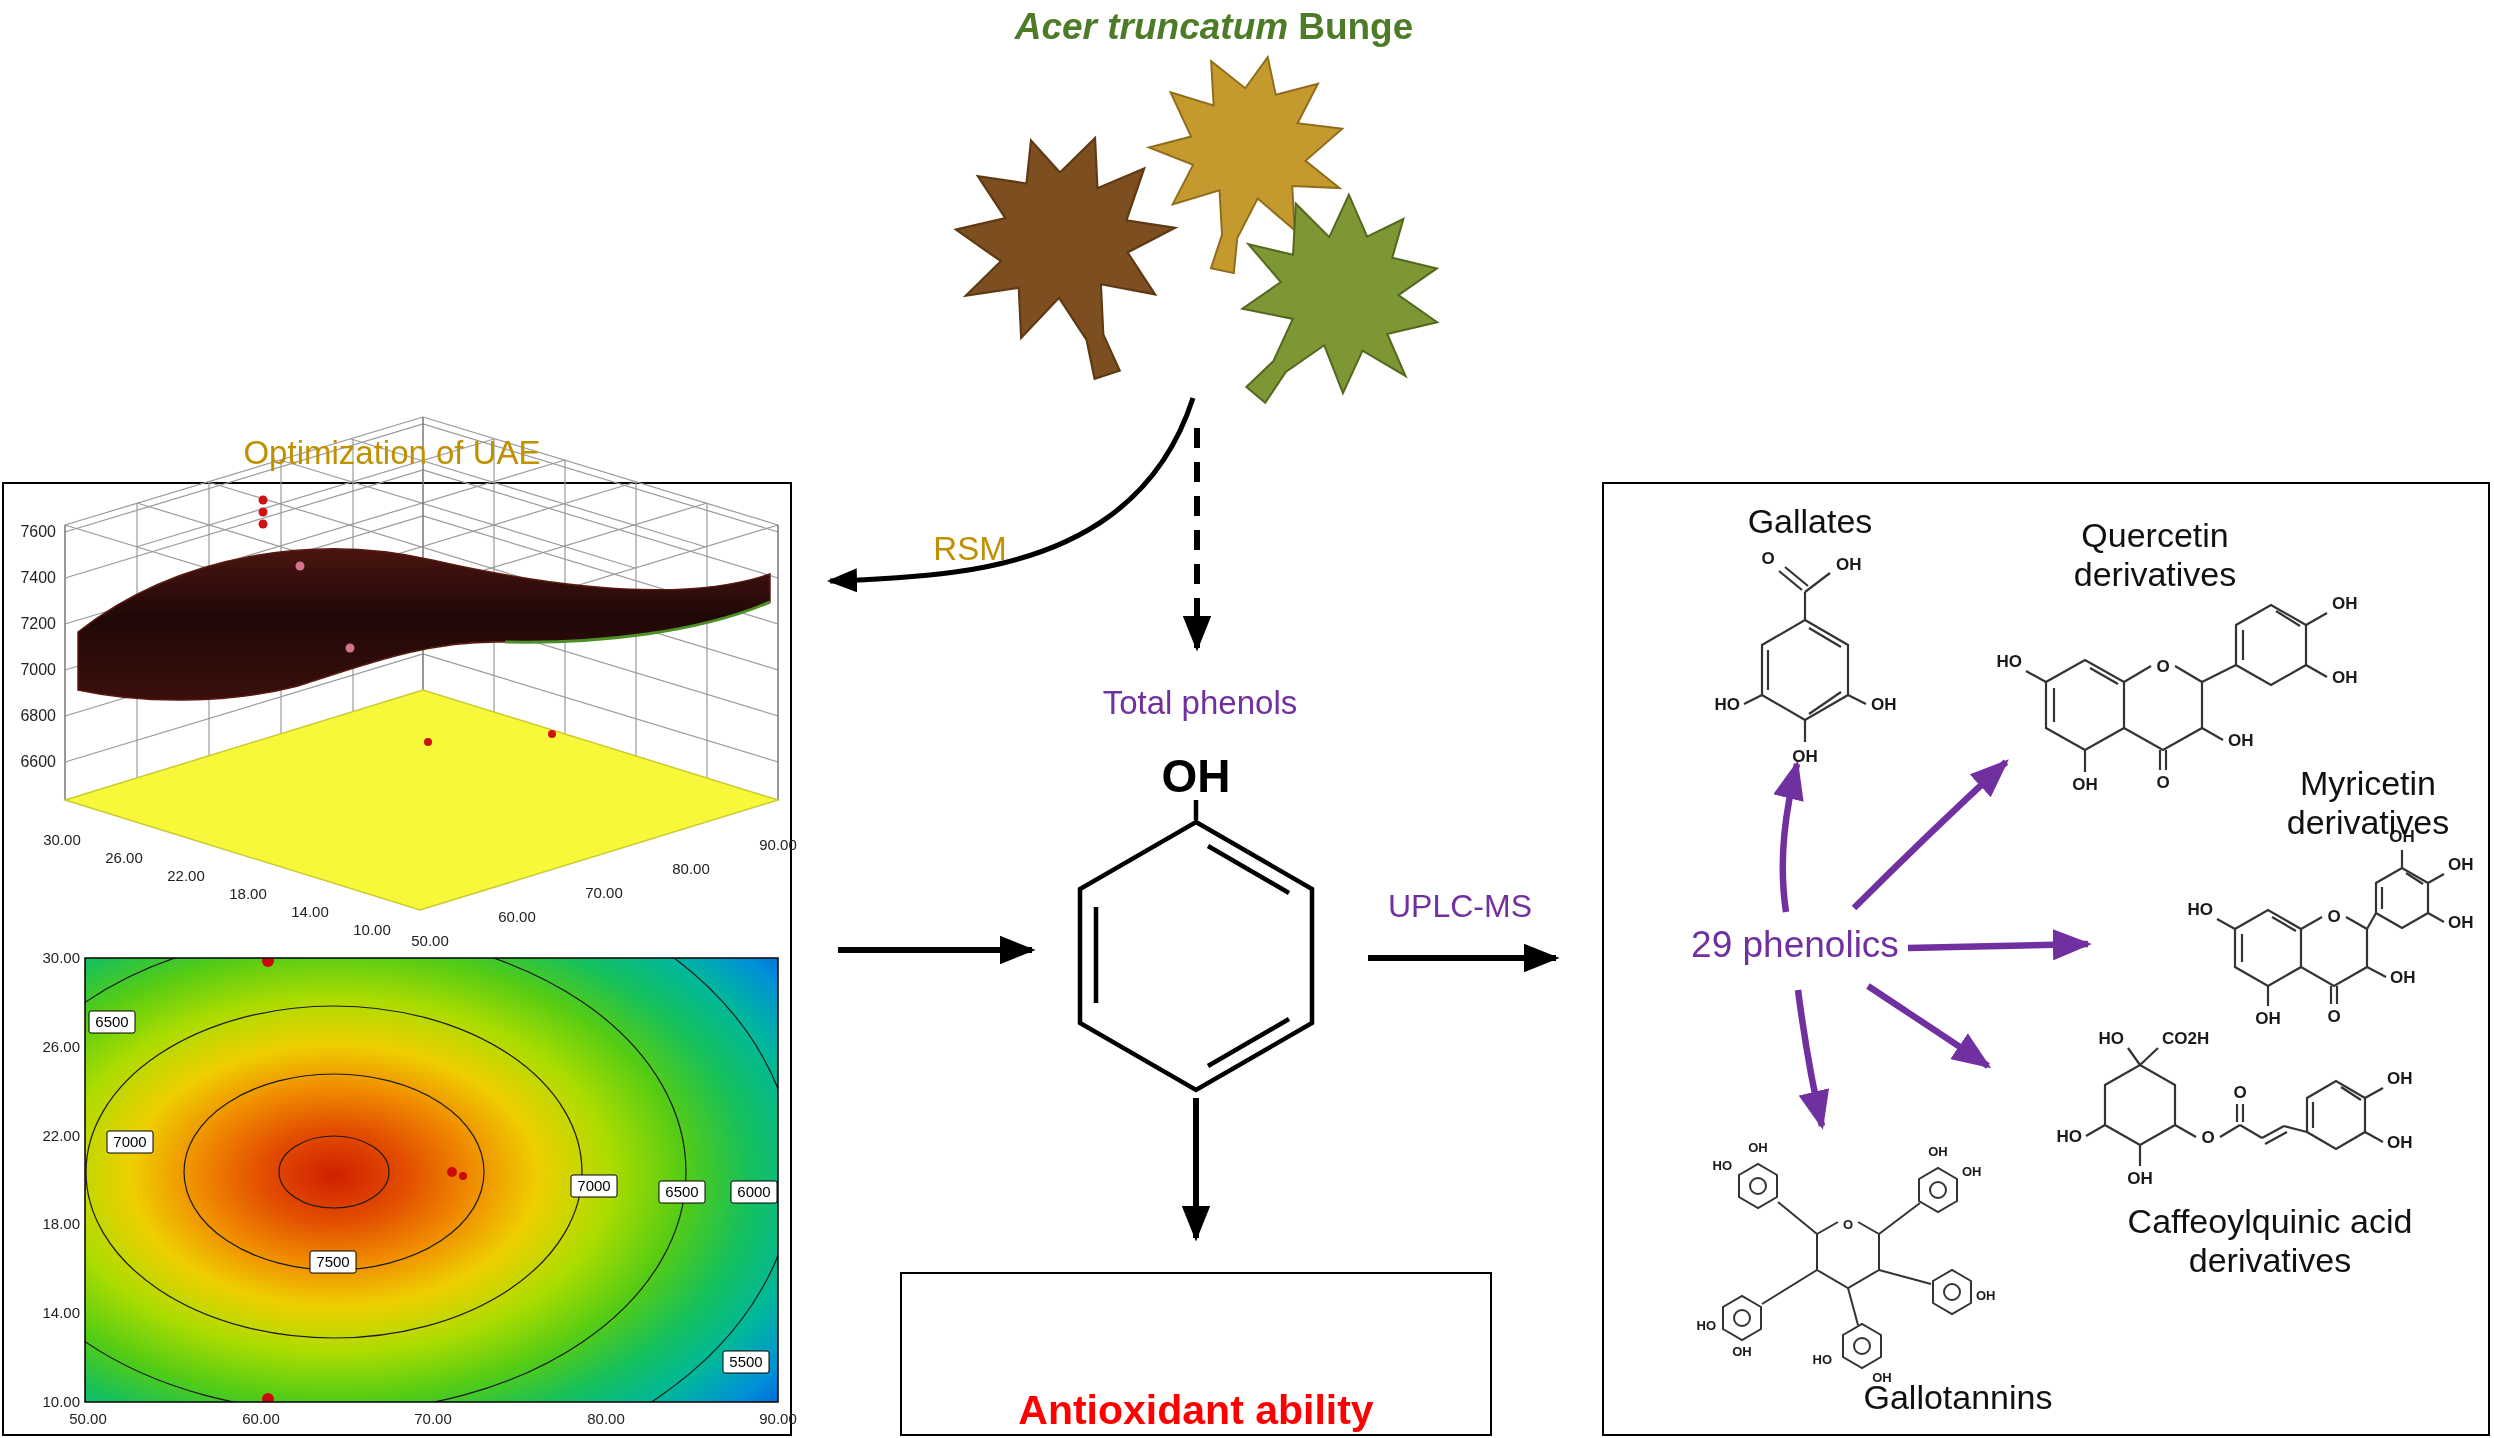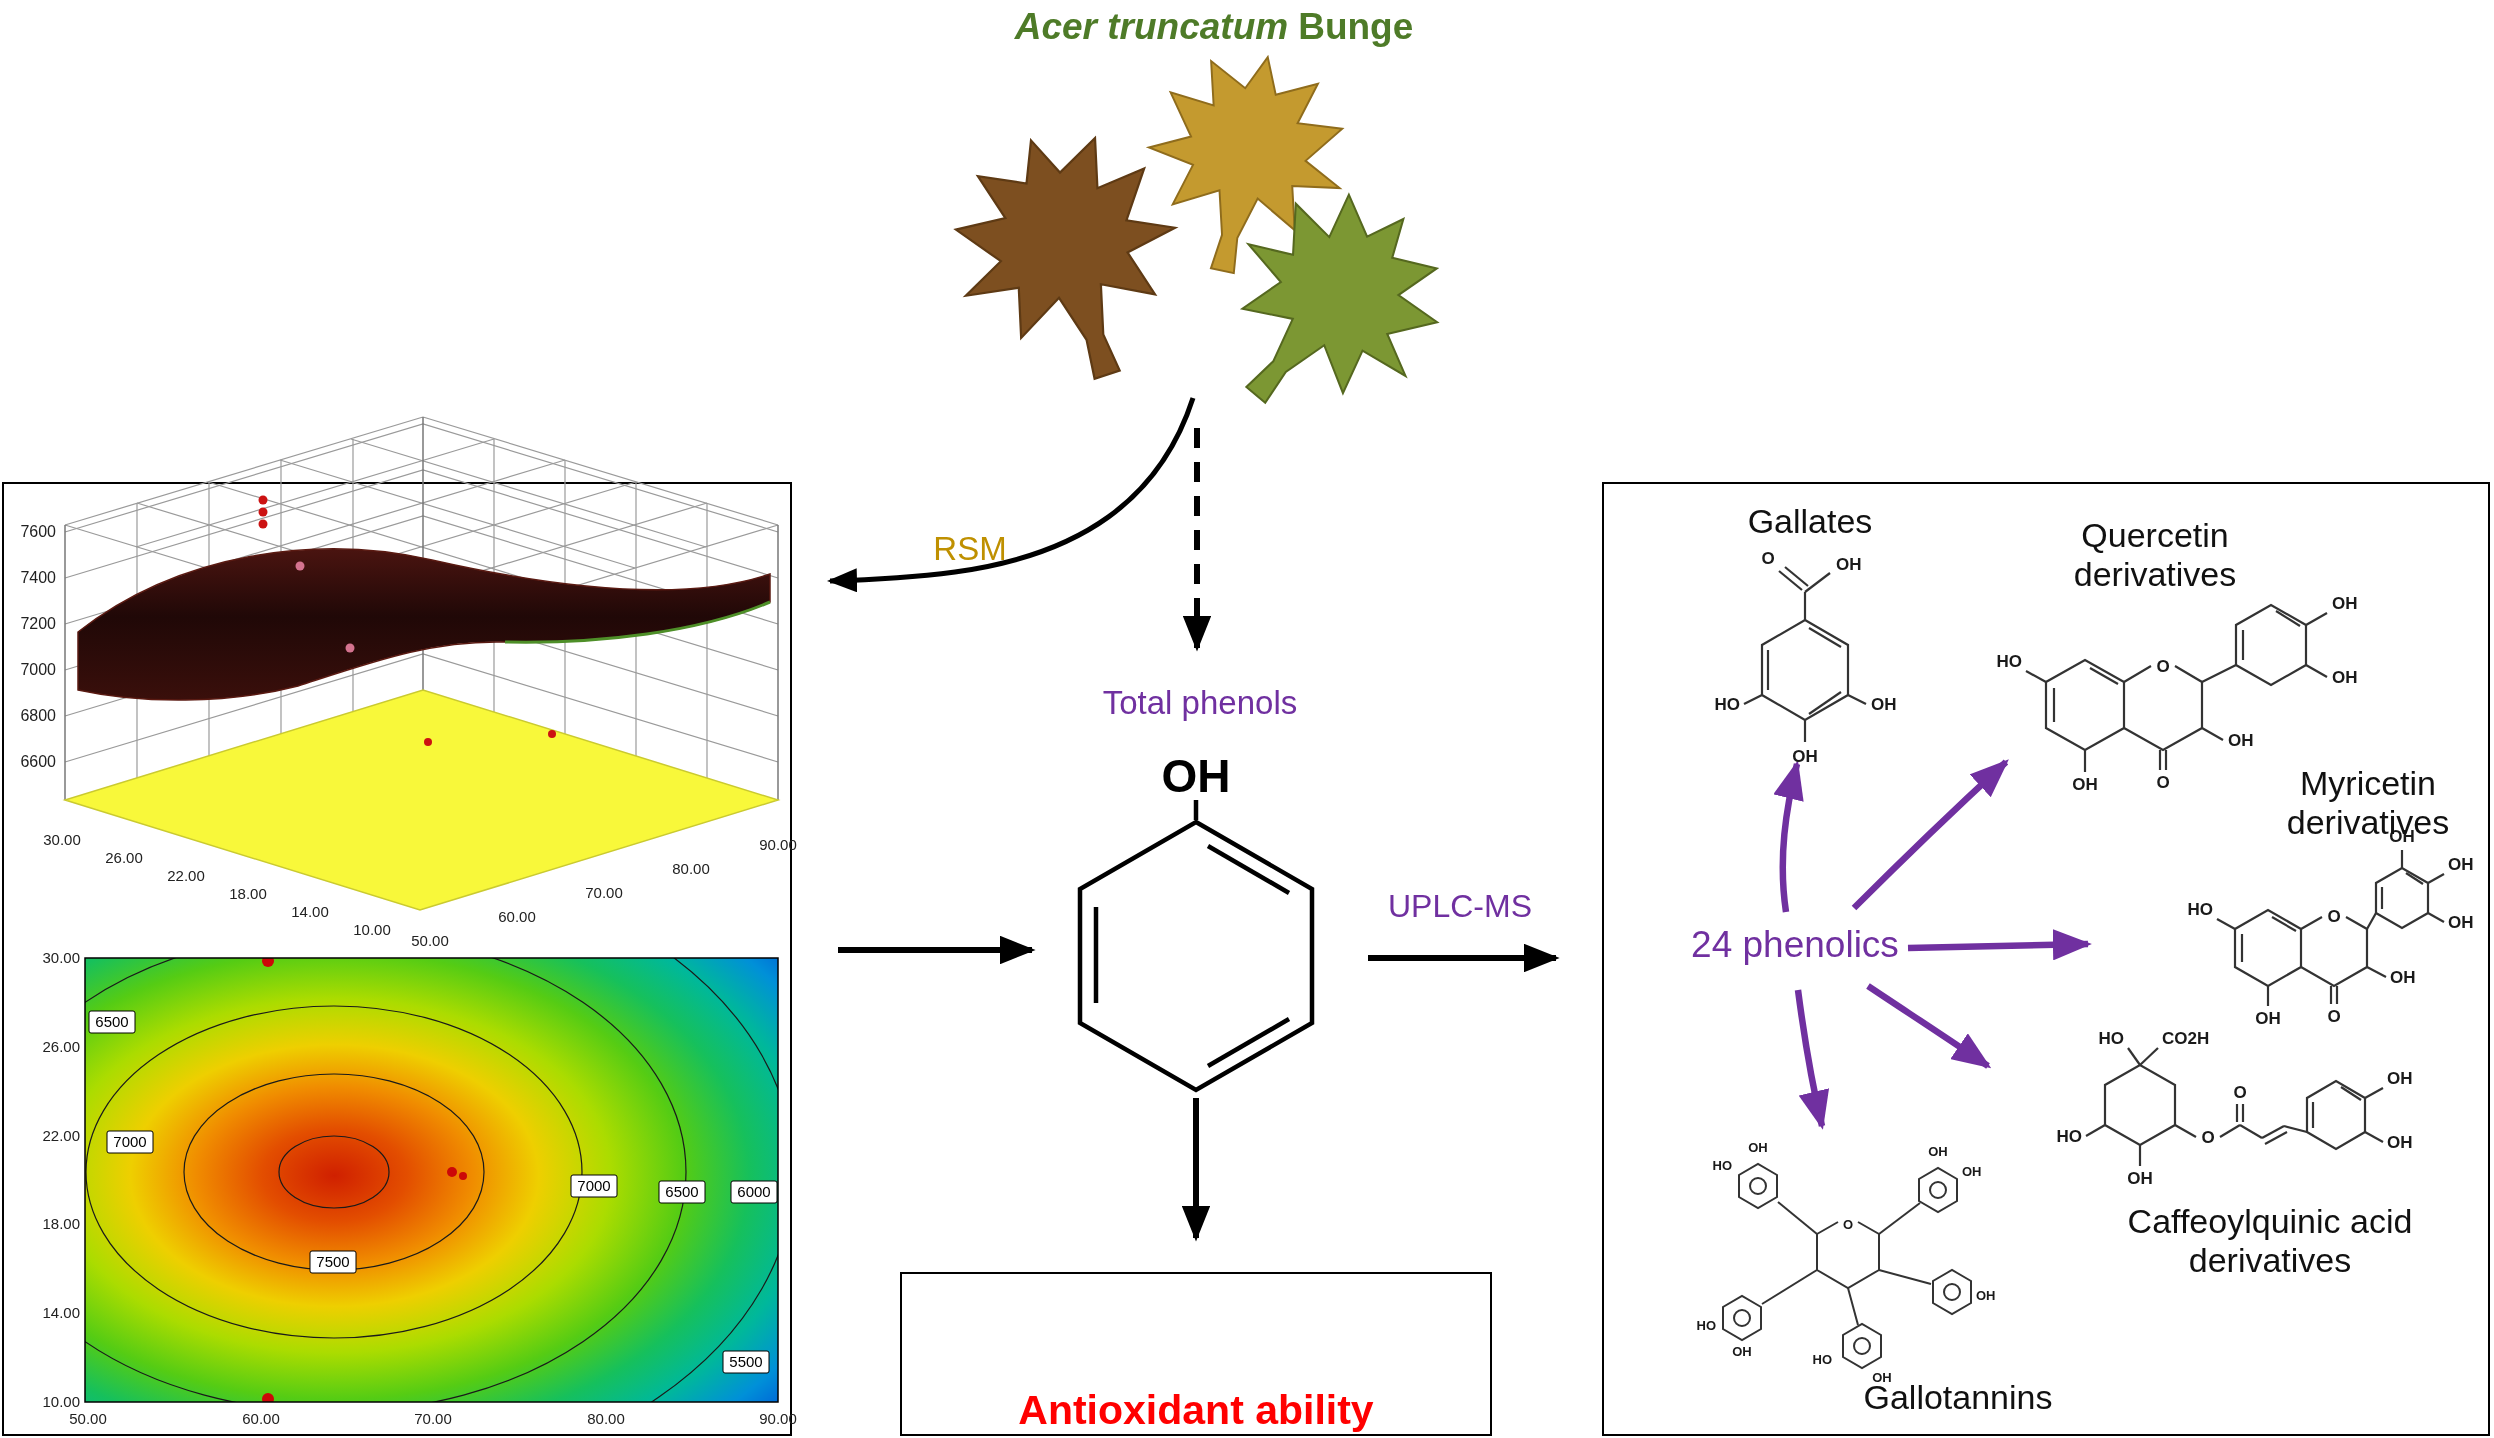--- a/index.html
+++ b/index.html
@@ -364,25 +364,26 @@
         <text class="atom-sm" x="1716" y="1330" text-anchor="end">HO</text>
         <text class="atom-sm" x="1742" y="1356" text-anchor="middle">OH</text>
       </g>
     </g>
   </svg>
 
   <div class="lbl title" style="left:940px;top:6px;width:500px;">
     <span class="it">Acer truncatum</span><span class="rm">Bunge</span>
   </div>
 
+  <div class="lbl gold" style="left:92px;top:434px;width:600px;">Optimization of UAE</div>
 
   <div class="lbl gold" style="left:905px;top:530px;width:130px;">RSM</div>
   <div class="lbl purple" style="left:1020px;top:684px;width:360px;">Total phenols</div>
   <div class="lbl purple" style="left:1355px;top:888px;width:210px;font-size:32px;">UPLC-MS</div>
-  <div class="lbl purple-big" style="left:1640px;top:924px;width:310px;">24 phenolics</div>
+  <div class="lbl purple-big" style="left:1640px;top:924px;width:310px;">29 phenolics</div>
 
   <div class="lbl black-lbl" style="left:1725px;top:502px;width:170px;">Gallates</div>
   <div class="lbl black-lbl" style="left:2035px;top:516px;width:240px;">
     <span>Quercetin</span>
     <span>derivatives</span>
   </div>
   <div class="lbl black-lbl" style="left:2262px;top:764px;width:212px;">
     <span>Myricetin</span>
     <span>derivatives</span>
   </div>

